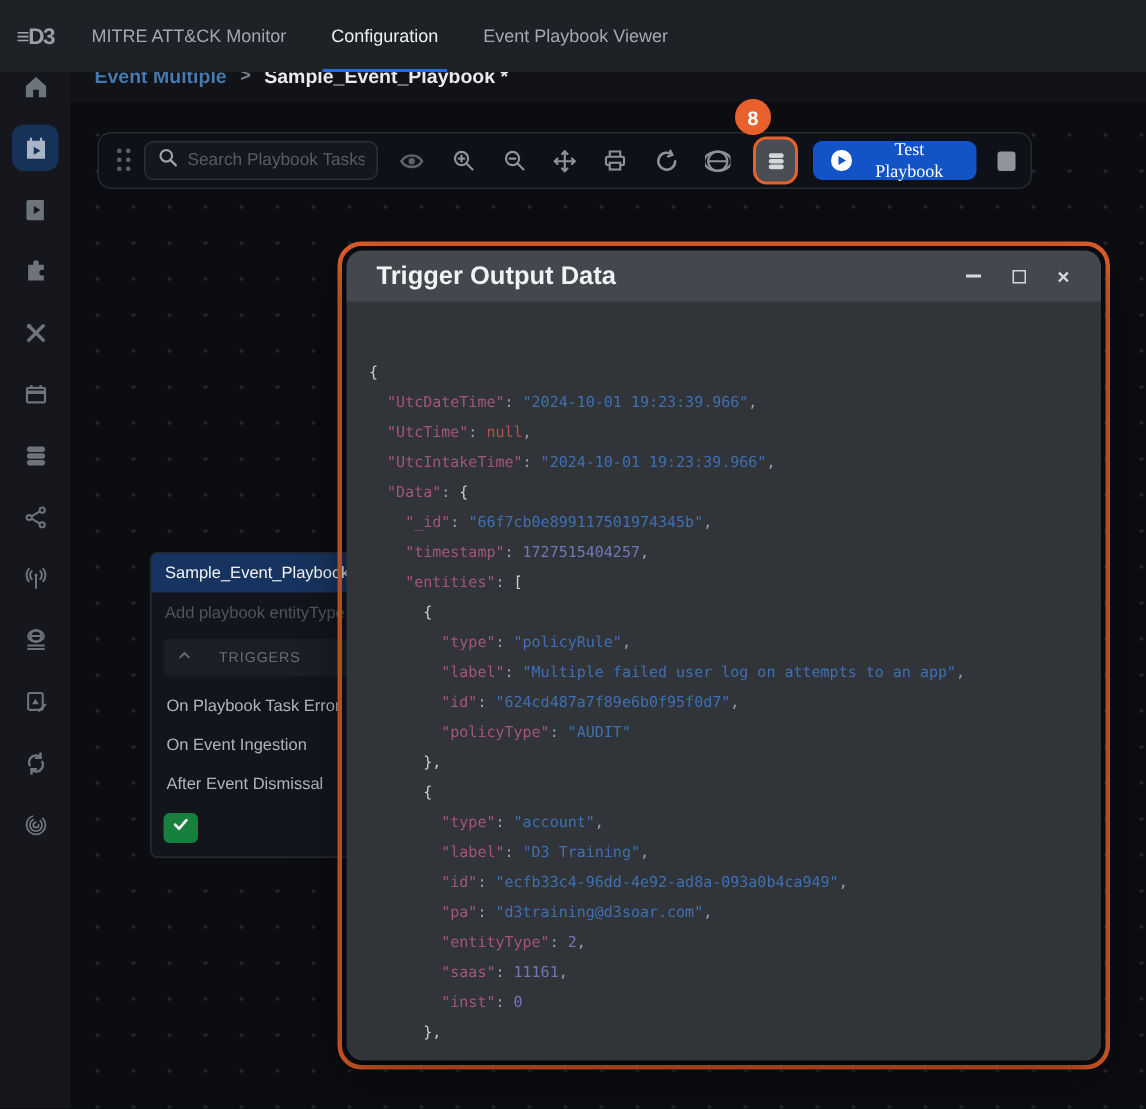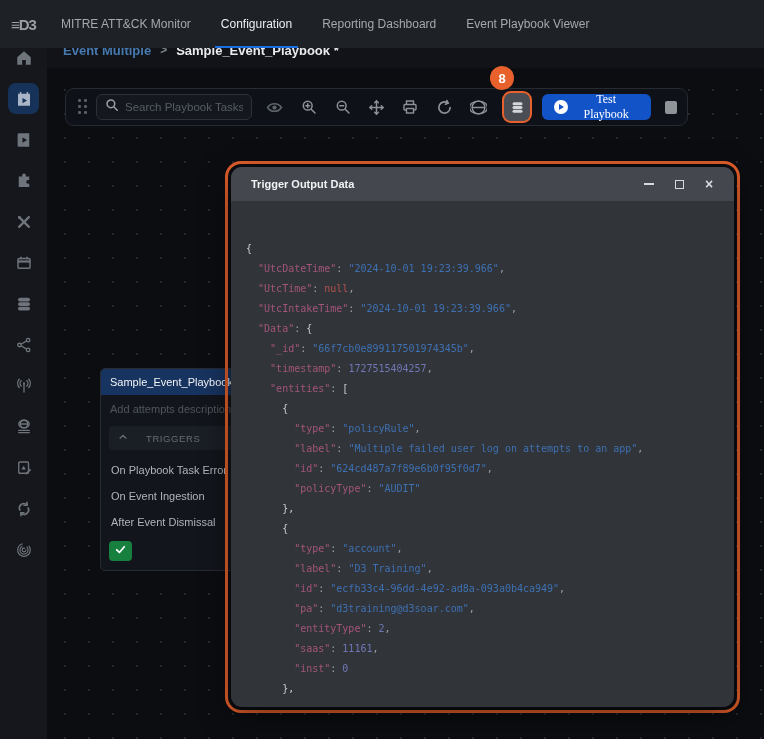--- a/index.html
+++ b/index.html
@@ -81,21 +81,21 @@
   .trig-item { color:#b0b5bb; font-size:11px; padding:7px 10px; white-space:nowrap; cursor:pointer; }
   .checkbtn { width:23px; height:20px; background:#17803f; border-radius:4px; margin:6px 8px 9px;
               display:flex; align-items:center; justify-content:center; cursor:pointer; }
 
   
   .modal-ring { position:absolute; left:178px; top:93px; width:515px; height:552px;
                 border:3px solid var(--orange); border-radius:16px; padding:3px; z-index:10; }
   .modal { width:100%; height:100%; background:#313439; border-radius:11px; overflow:hidden;
            display:flex; flex-direction:column; box-shadow:0 8px 30px rgba(0,0,0,.55); }
   .modal-head { height:34px; background:#44474d; display:flex; align-items:center; padding:0 14px 0 20px; flex:0 0 auto; }
-  .modal-title { color:#f0f2f4; font-size:11px; font-weight:bold; flex:1; }
+  .modal-title { color:#f0f2f4; font-size:17px; font-weight:bold; flex:1; }
   .winbtn { width:22px; height:22px; display:flex; align-items:center; justify-content:center;
             color:#d6d9dc; cursor:pointer; margin-left:8px; }
   .minbar { width:10px; height:2px; background:#d6d9dc; }
   .maxsq { width:9px; height:9px; border:1.5px solid #d6d9dc; }
   .closex { font-size:14px; font-weight:bold; line-height:1; }
   .modal-body { flex:1; padding:38px 0 0 15px; overflow:hidden; }
   .code { font-family:"DejaVu Sans Mono", monospace; font-size:10px; line-height:20px; white-space:pre; }
   .code .p { color:#9aa0a6; }
   .code .b { color:#c9ccd0; }
   .code .k { color:var(--json-key); }
@@ -104,21 +104,20 @@
   .code .u { color:var(--json-null); }
 </style>
 </head>
 <body style="--orange: #e8612c; --btn-blue: #1254c8; --underline: #1a6fe0; --json-key: #a3557a; --json-str: #3e70b2; --json-num: #7077b5; --json-null: #b5544e;">
 
 <div class="topnav">
   <div class="logo">≡D3</div>
   <div class="navitems">
     <div class="navitem">MITRE ATT&amp;CK Monitor</div>
     <div class="navitem active">Configuration</div>
-    <div class="navitem">Reporting Dashboard</div>
     <div class="navitem">Event Playbook Viewer</div>
   </div>
 </div>
 
 <div class="shell">
 
   <div class="sidebar">
     <div class="sideicon">
       <svg width="18" height="18" viewBox="0 0 24 24" fill="currentColor">
           <path d="M3 11 L12 3 L21 11 V21 H14.5 V14.5 H9.5 V21 H3 Z"></path>
@@ -294,21 +293,21 @@
           <span class="playcirc"></span>
           <span>Test Playbook</span>
         </button>
         <span class="stopbtn"></span>
       </div>
 
       <div class="badge8">8</div>
 
       <div class="node">
         <div class="node-header">Sample_Event_Playbook</div>
-        <div class="node-desc">Add attempts description</div>
+        <div class="node-desc">Add playbook entityType</div>
         <div class="trig-head">
           <span>
             <svg width="10" height="10" viewBox="0 0 24 24" fill="none" stroke="currentColor" stroke-width="3" stroke-linecap="round">
                 <path d="M5 15 L12 8 L19 15"></path>
               </svg>
           </span>
           <span>TRIGGERS</span>
         </div>
         <div class="trig-item">On Playbook Task Error</div>
         <div class="trig-item">On Event Ingestion</div>

